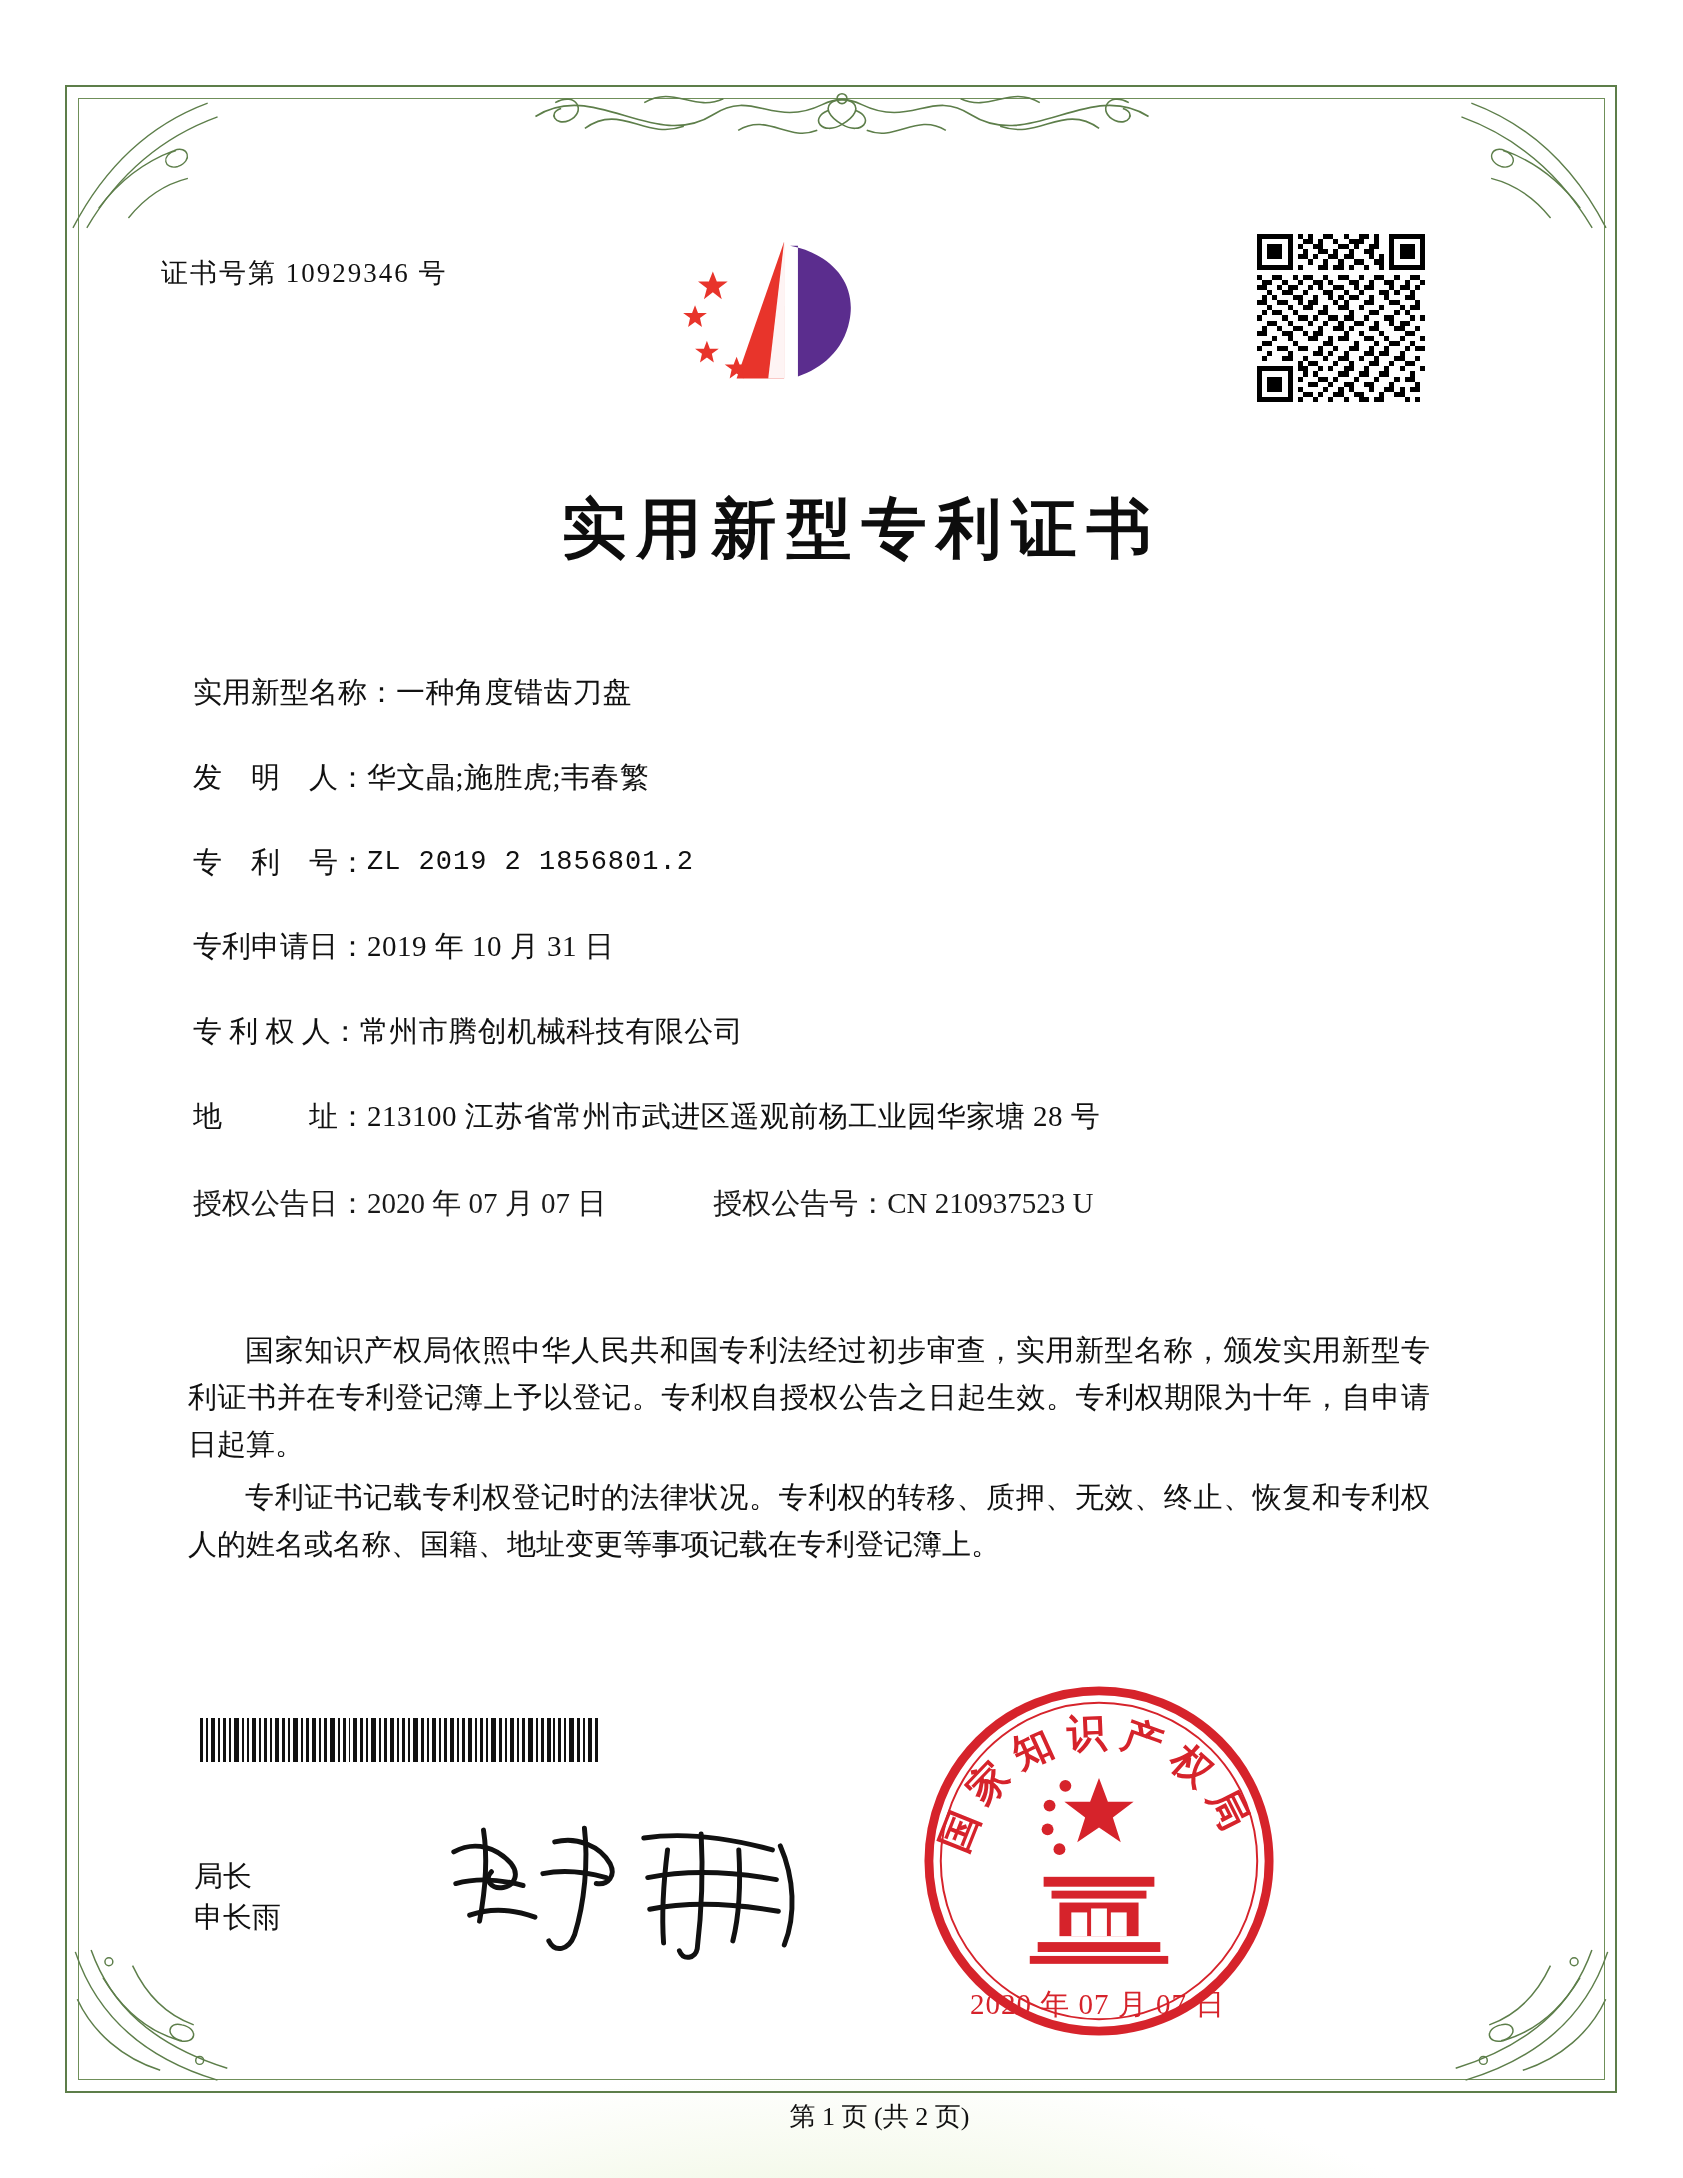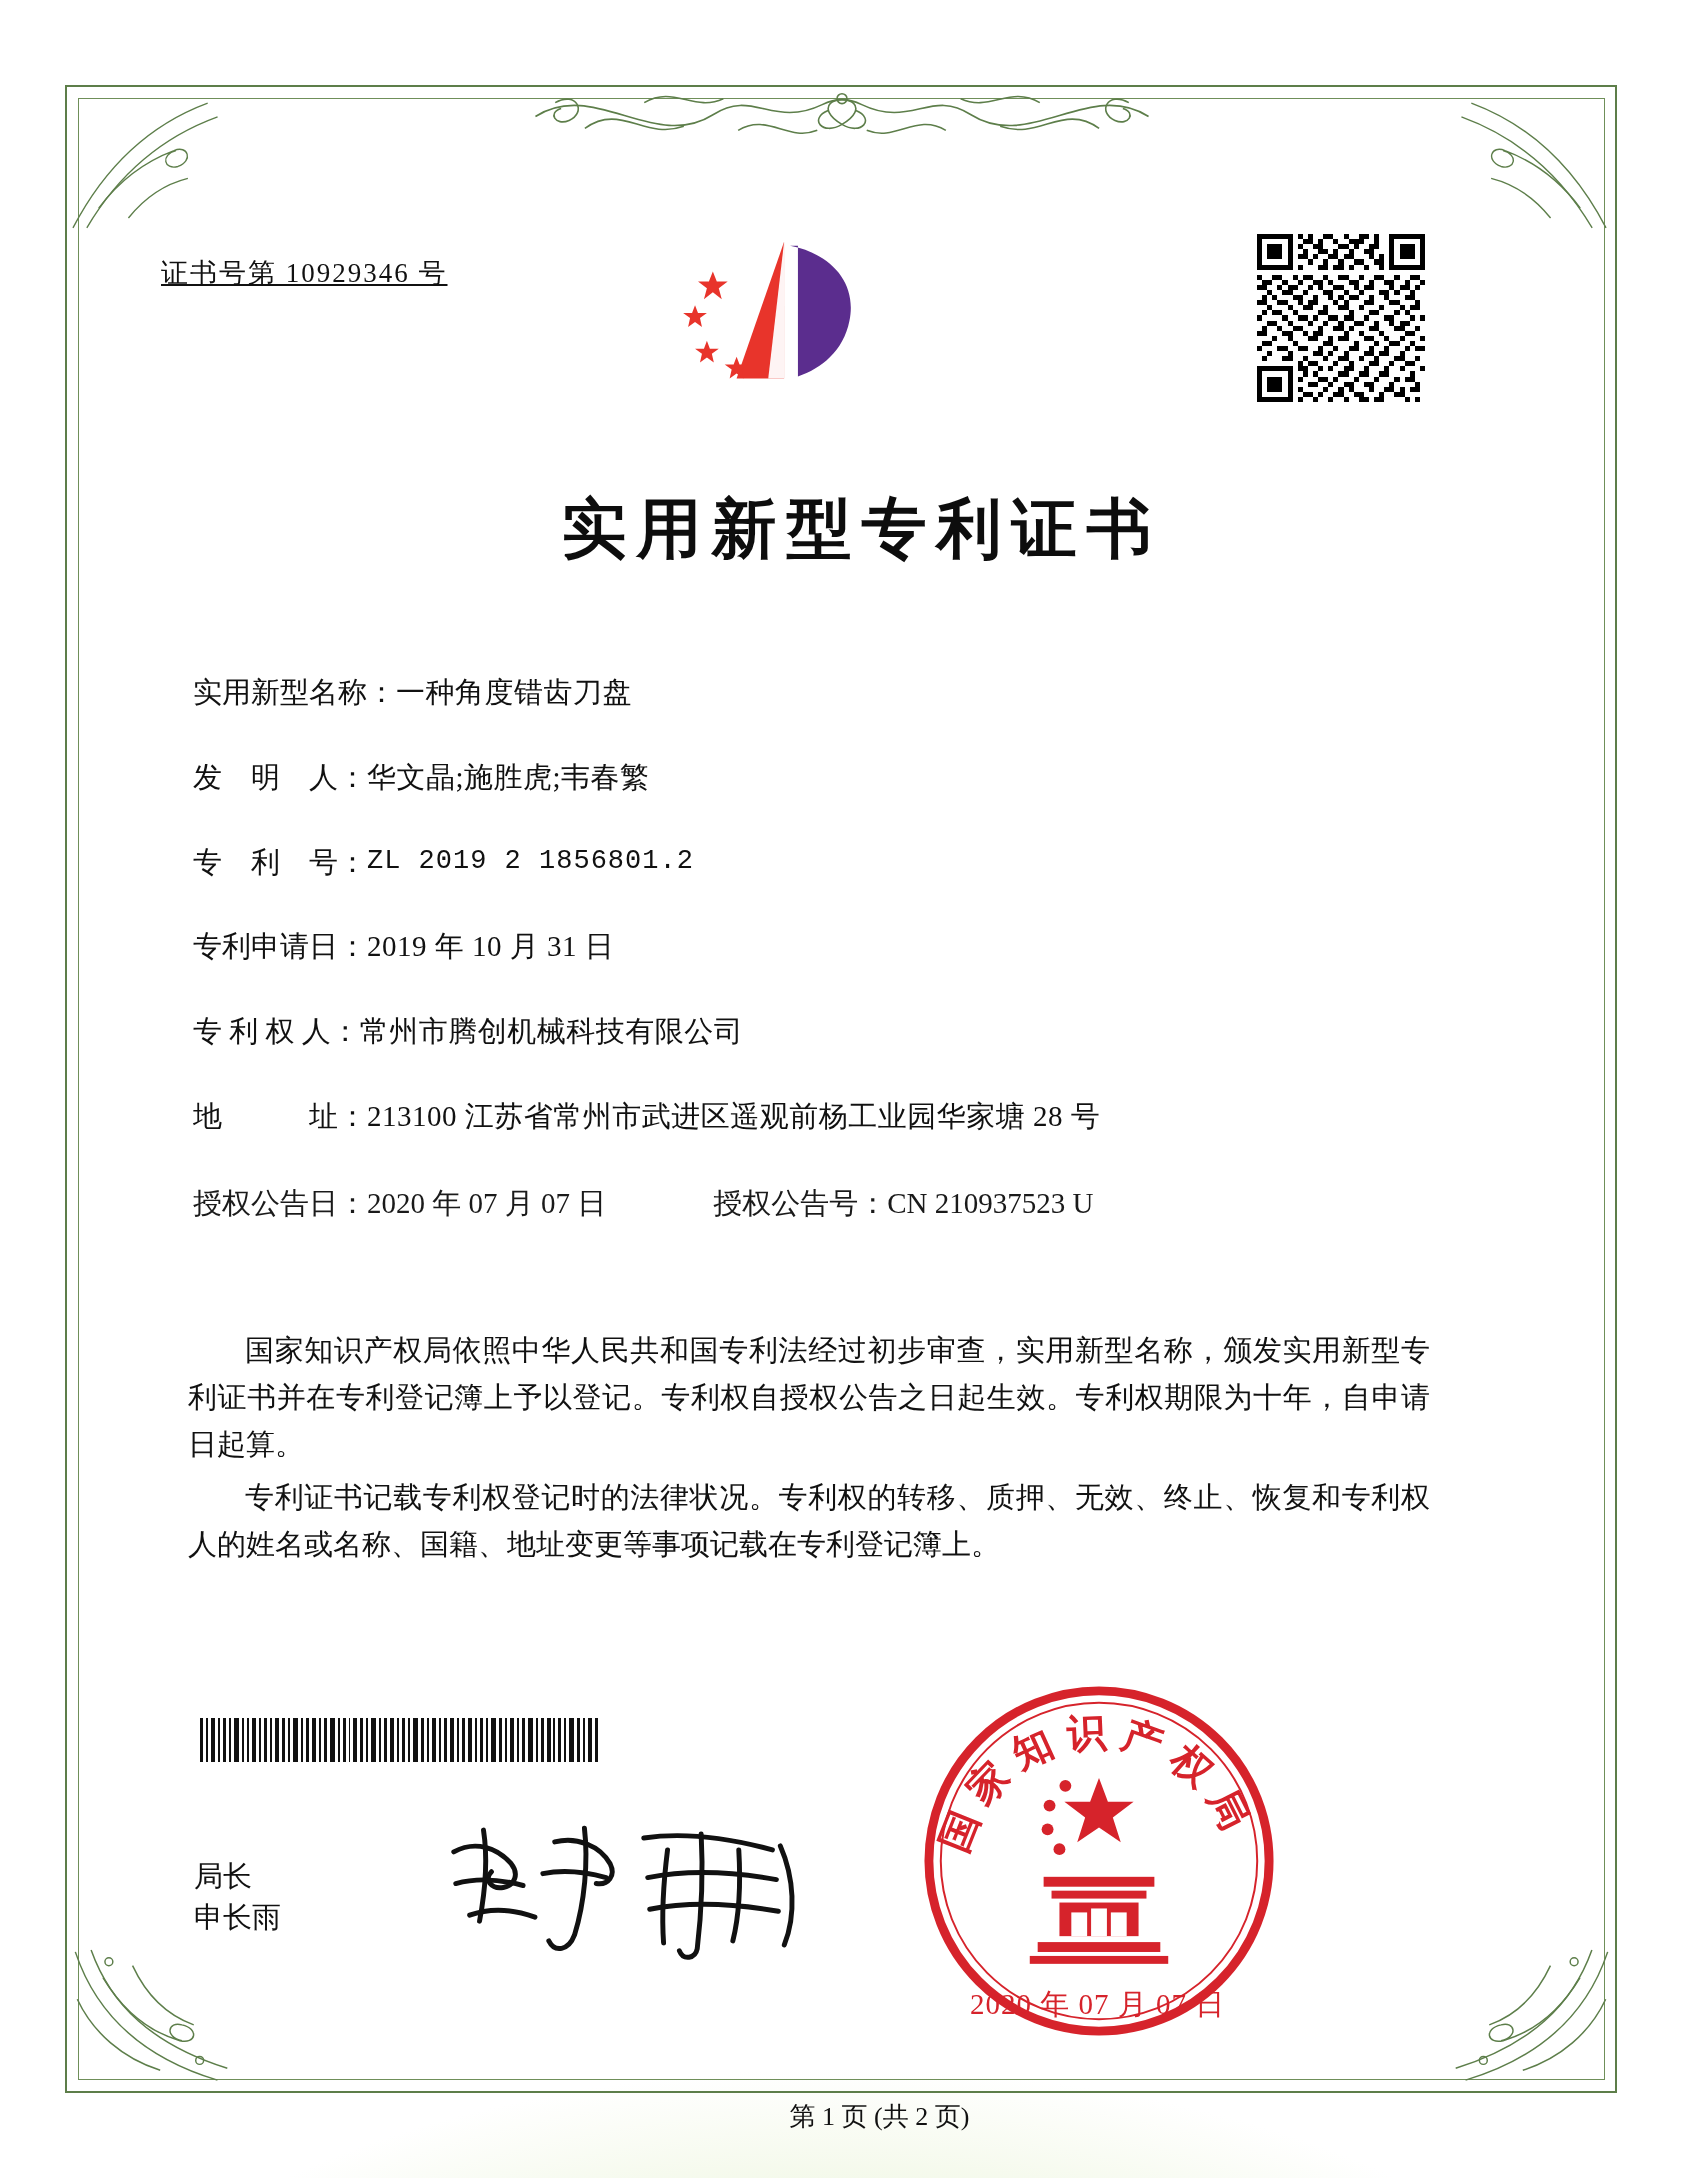--- a/index.html
+++ b/index.html
@@ -51,21 +51,20 @@
   .orn-tl  { left: 69px;  top: 89px; }
   .orn-tr  { left: 1402px;top: 89px; }
 
   
   .cert-no {
     position: absolute;
     left: 161px; top: 255px;
     font-size: 27px;
     letter-spacing: 2px;
     color: #111;
-    text-decoration: underline;
   }
 
   .logo {
     position: absolute;
     left: 673px; top: 228px;
     width: 238px; height: 188px;
   }
 
   .qr {
     position: absolute;
@@ -88,21 +87,21 @@
   }
 
   
   .fields {
     position: absolute;
     left: 193px; top: 675px;
     width: 1307px;
   }
   .field {
     display: flex;
-    align-items: flex-start;
+    align-items: center;
     margin-bottom: 50px;
     font-size: 29px;
     line-height: 1.2;
   }
   .field .lbl {
     white-space: pre;
     color: #111;
   }
   .field .val {
     color: #111;

